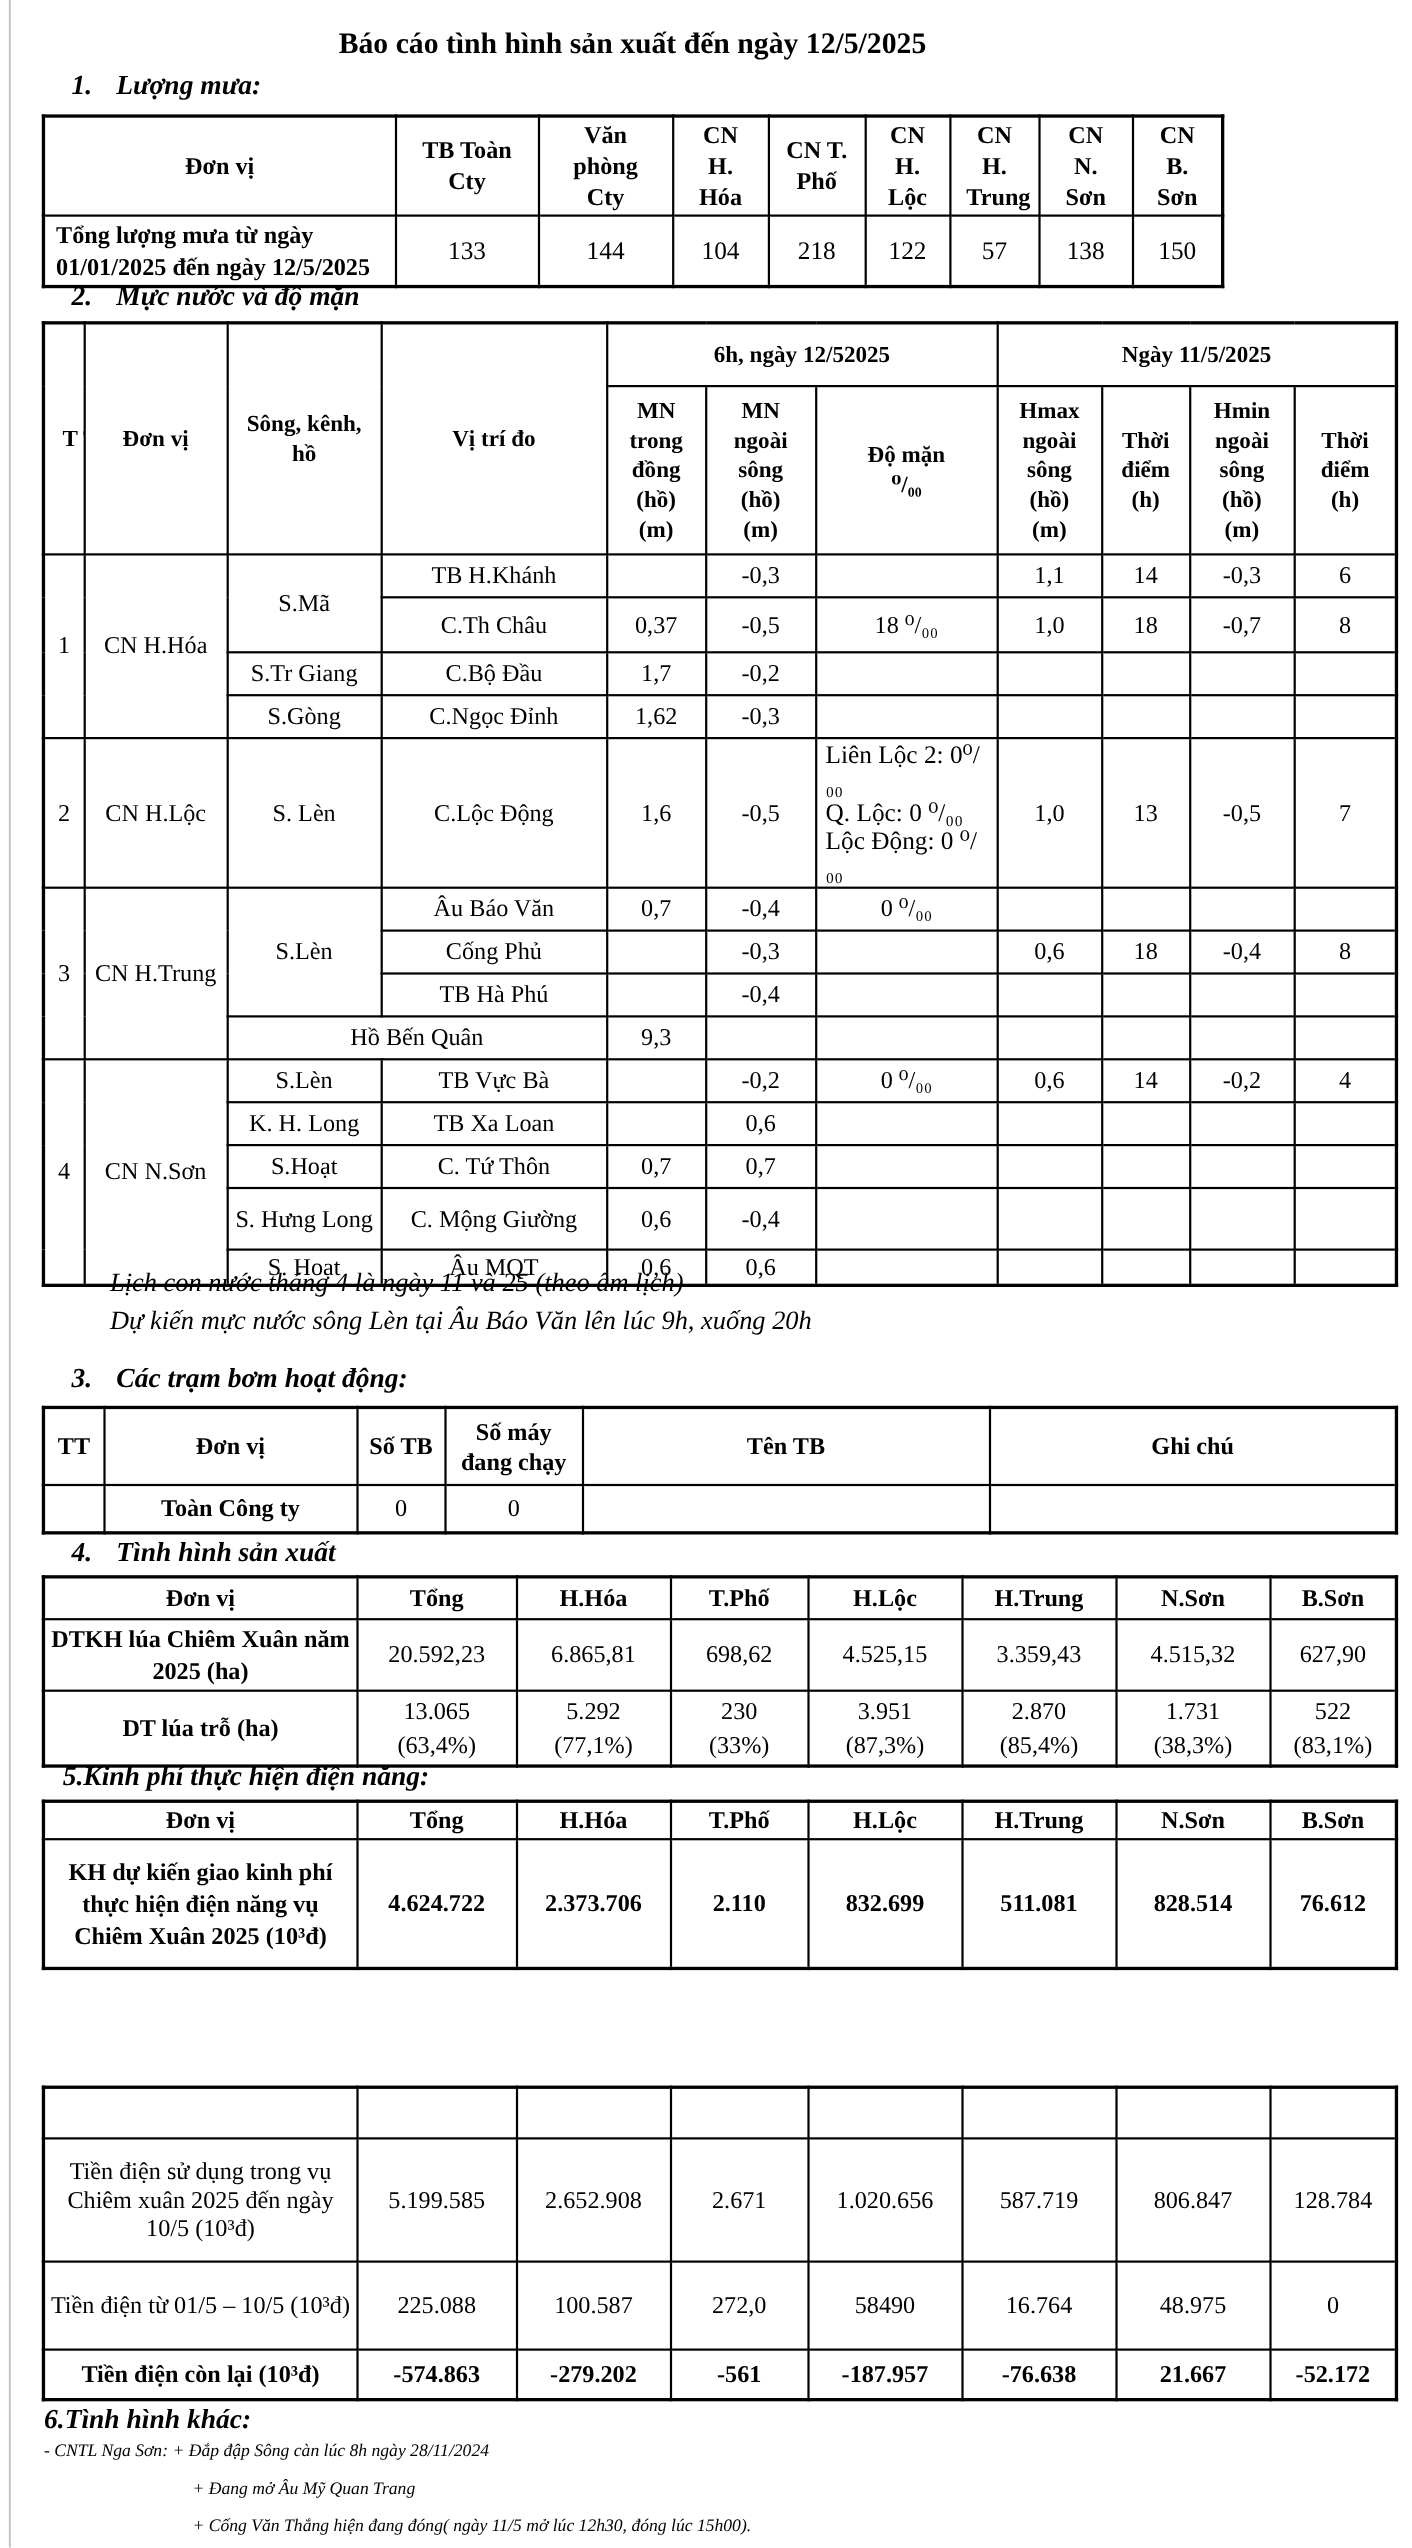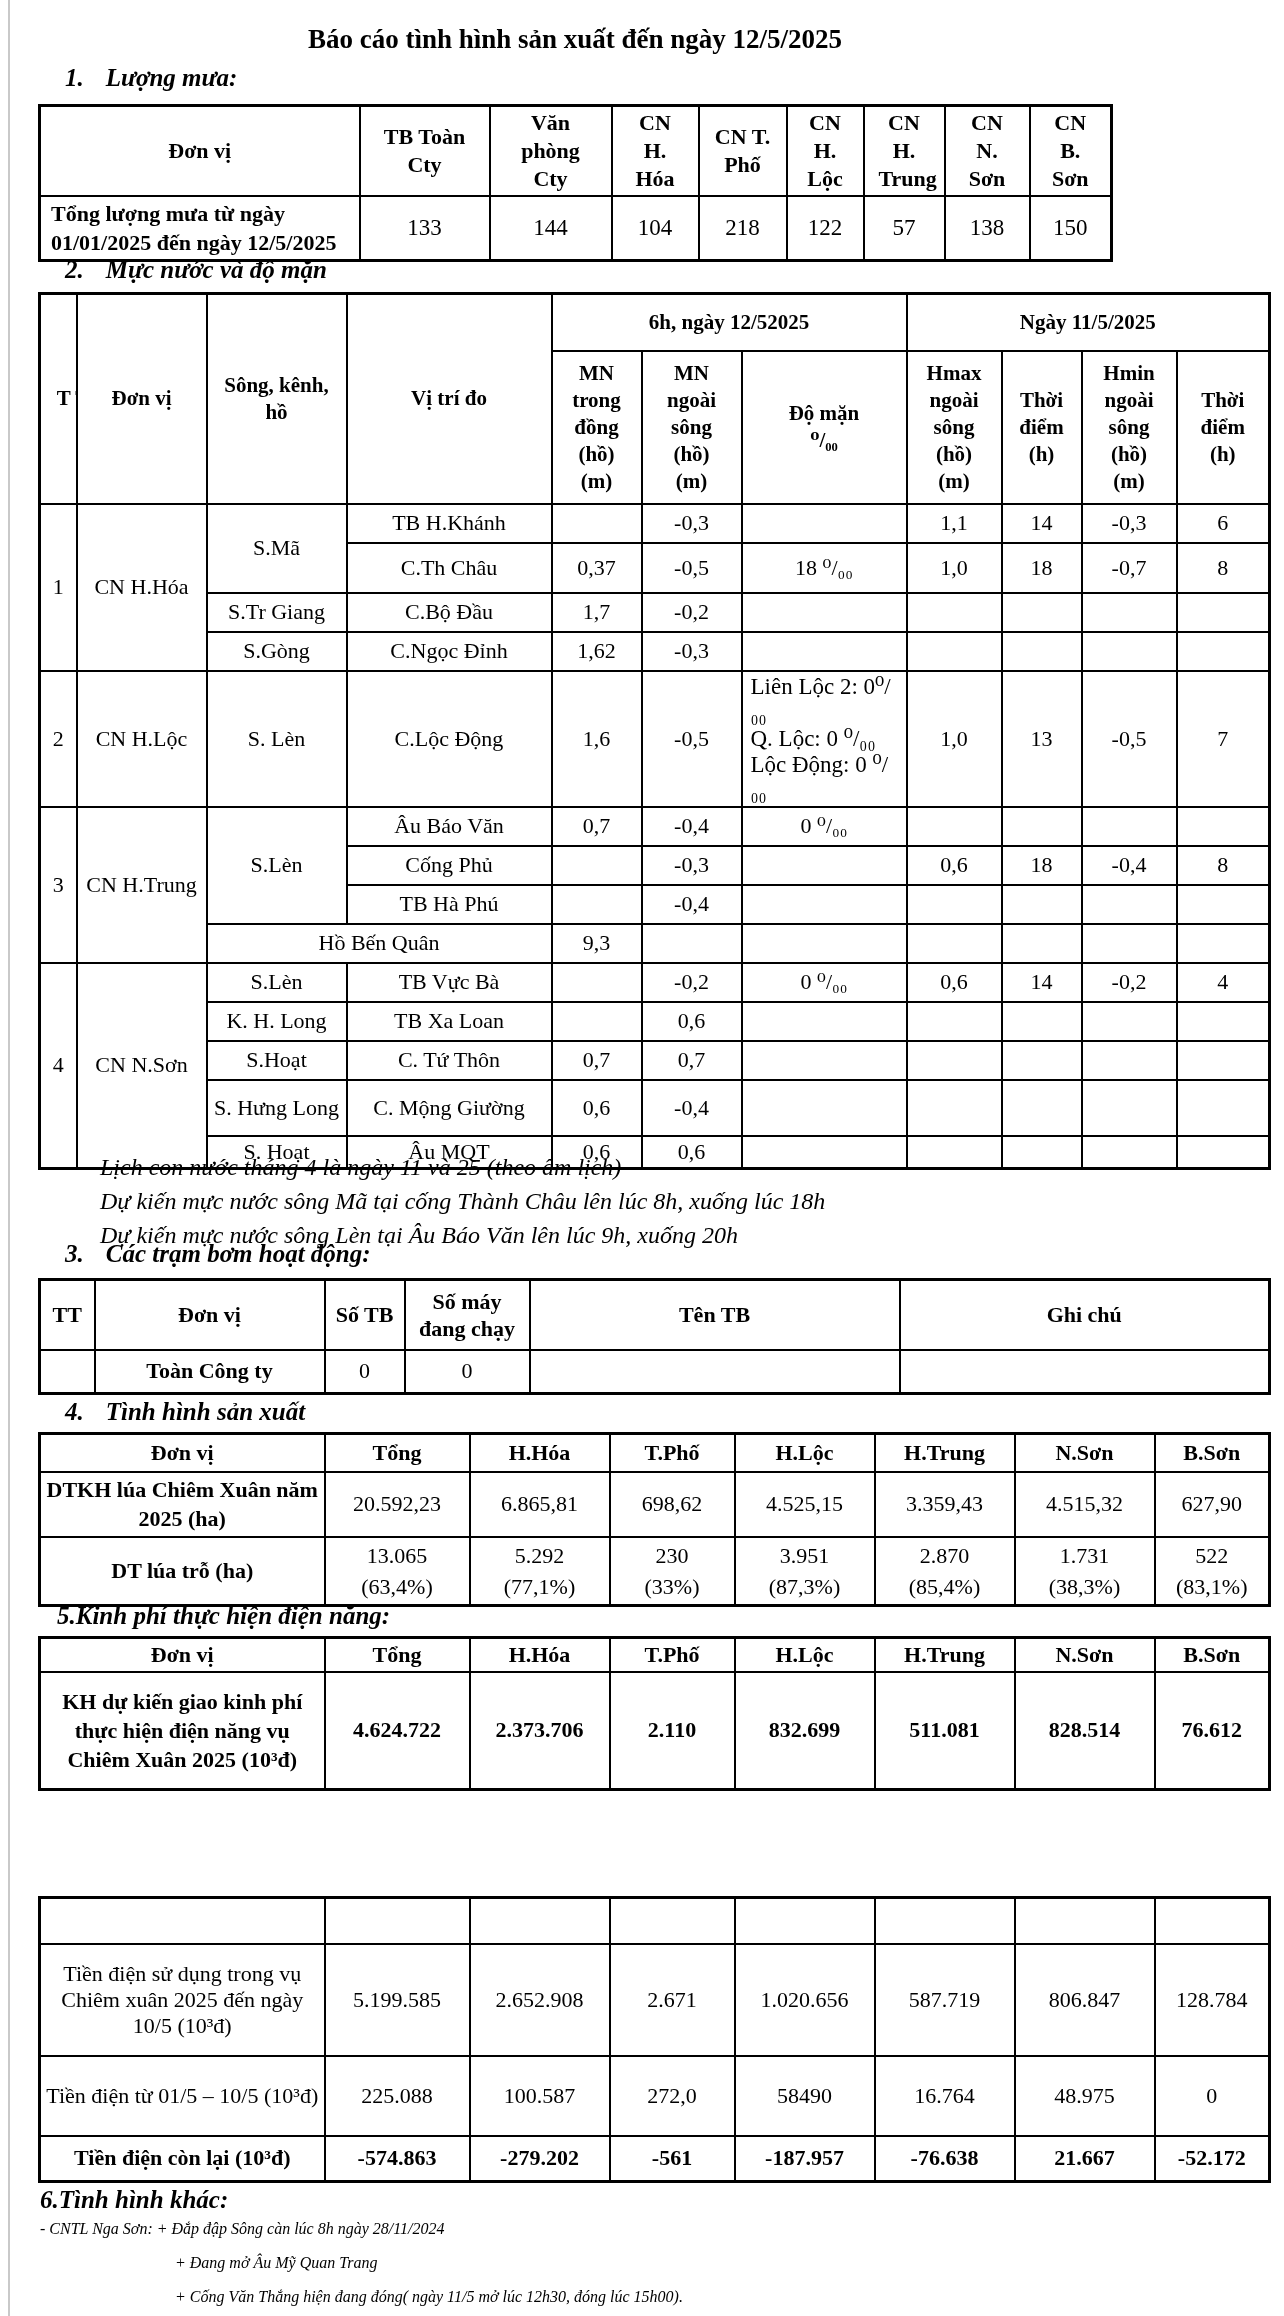--- a/index.html
+++ b/index.html
@@ -300,21 +300,20 @@
     <td></td>
     <td></td>
     <td></td>
     <td></td>
   </tr>
 </tbody>
   </table>
 
 <div class="notes">
   <div>Lịch con nước tháng 4 là ngày 11 và 25 (theo âm lịch)</div>
-  <div>Dự kiến mực nước sông Mã tại cống Thành Châu lên lúc 8h, xuống lúc 18h</div>
   <div>Dự kiến mực nước sông Lèn tại Âu Báo Văn lên lúc 9h, xuống 20h</div>
 </div>
 
 <div class="sec" style="top:1240px;left:65px;">
   <span class="num">3.</span><span>Các trạm bơm hoạt động:</span>
 </div>
 
 <table class="tbl pump" style="top:1278px;left:38px;width:1230px;">
   <colgroup>
     <col style="width:55px">

